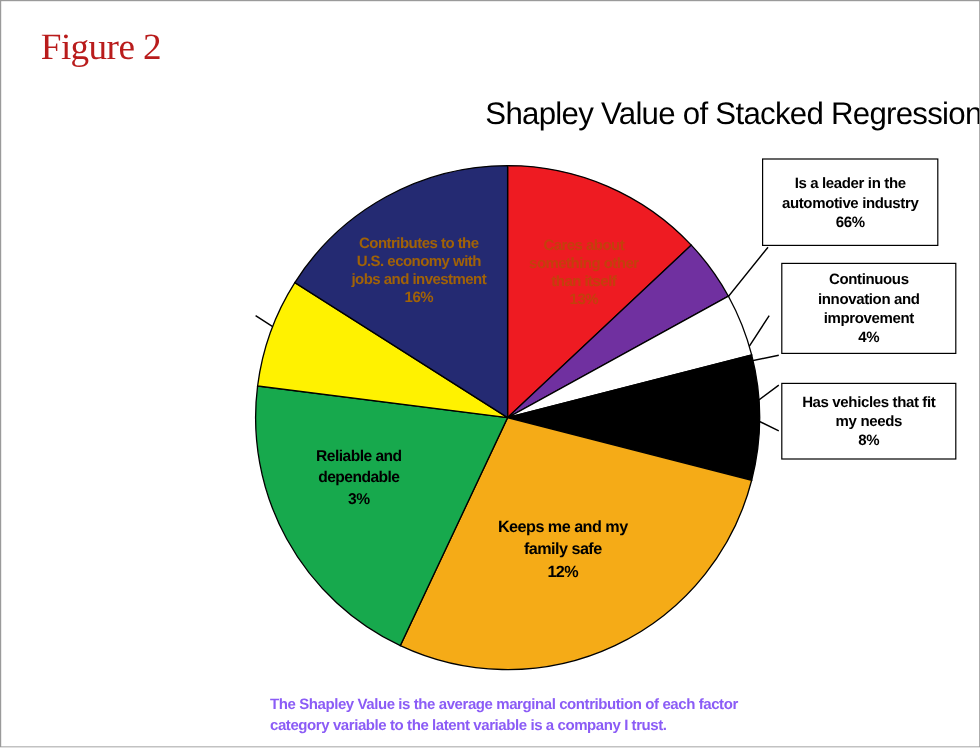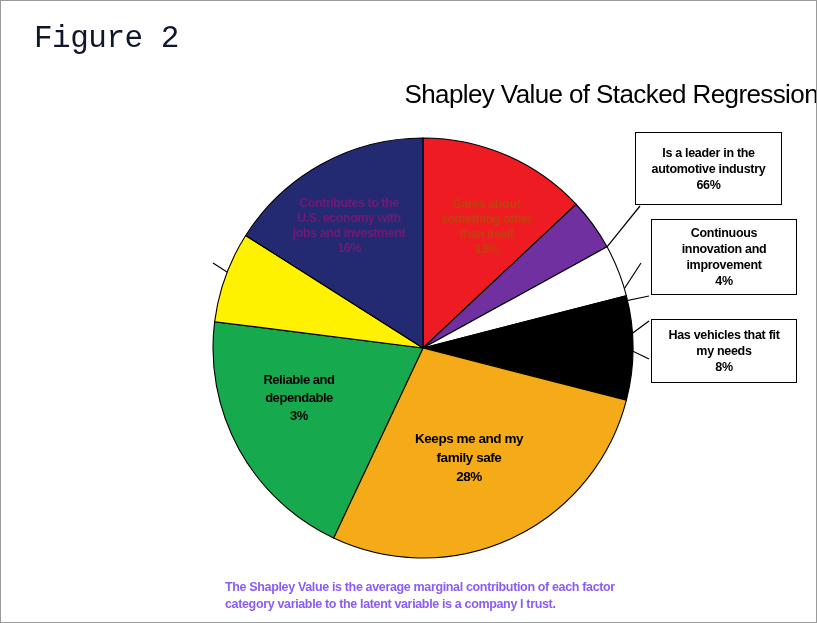--- a/index.html
+++ b/index.html
@@ -19,22 +19,22 @@
     box-sizing: border-box;
     overflow: hidden;
   }
   #figure-label {
     position: absolute;
     left: 33px;
     top: 20px;
     font-size: 31px;
     font-weight: 400;
     letter-spacing: -0.5px;
-    color: #0f172a;
-    font-family: Liberation Mono, monospace;
+    color: #b91c1c;
+    font-family: Liberation Serif, serif;
     white-space: nowrap;
   }
   #chart-title {
     position: absolute;
     left: 0;
     top: 78px;
     width: 817px;
     text-align: right;
     font-size: 26px;
     font-weight: 400;
@@ -125,33 +125,33 @@
           <path d="M 422 347 L 575.08 203.25 A 210 210 0 0 1 606.02 245.83 Z" fill="#7030a0" stroke="#000000" stroke-width="1.1"></path>
           <path d="M 422 347 L 606.02 245.83 A 210 210 0 0 1 625.40 294.78 Z" fill="#ffffff" stroke="#000000" stroke-width="1.1"></path>
           <path d="M 422 347 L 625.40 294.78 A 210 210 0 0 1 625.40 399.22 Z" fill="#000000" stroke="#000000" stroke-width="1.1"></path>
           <path d="M 422 347 L 625.40 399.22 A 210 210 0 0 1 332.59 537.01 Z" fill="#f5ab17" stroke="#000000" stroke-width="1.1"></path>
           <path d="M 422 347 L 332.59 537.01 A 210 210 0 0 1 213.66 320.68 Z" fill="#17a94d" stroke="#000000" stroke-width="1.1"></path>
           <path d="M 422 347 L 213.66 320.68 A 210 210 0 0 1 244.69 234.48 Z" fill="#fff200" stroke="#000000" stroke-width="1.1"></path>
           <path d="M 422 347 L 244.69 234.48 A 210 210 0 0 1 422.00 137.00 Z" fill="#242a72" stroke="#000000" stroke-width="1.1"></path>
         </g>
     </svg>
 
-    <div class="slice-label" style="left:268px; top:195px; width:160px; color:#701a75;">Contributes to the
+    <div class="slice-label" style="left:268px; top:195px; width:160px; color:#a16207;">Contributes to the
 U.S. economy with
 jobs and investment
 16%</div>
 
     <div class="slice-label" style="left:418px; top:196px; width:135px; color:#c2410c;">Cares about
 something other
 than itself
 13%</div>
 
     <div class="slice-label" style="left:387px; top:428px; width:162px; color:#000000; font-size:13.5px; line-height:19px;">Keeps me and my
 family safe
-28%</div>
+12%</div>
 
     <div class="slice-label" style="left:228px; top:370px; width:140px; color:#000000; font-size:13px; line-height:18px;">Reliable and
 dependable
 3%</div>
 
     <div class="callout" style="left:634px; top:131px; width:147px; height:73px;">Is a leader in the
 automotive  industry
 66%</div>
 
     <div class="callout" style="left:650px; top:218px; width:146px; height:76px;">Continuous

